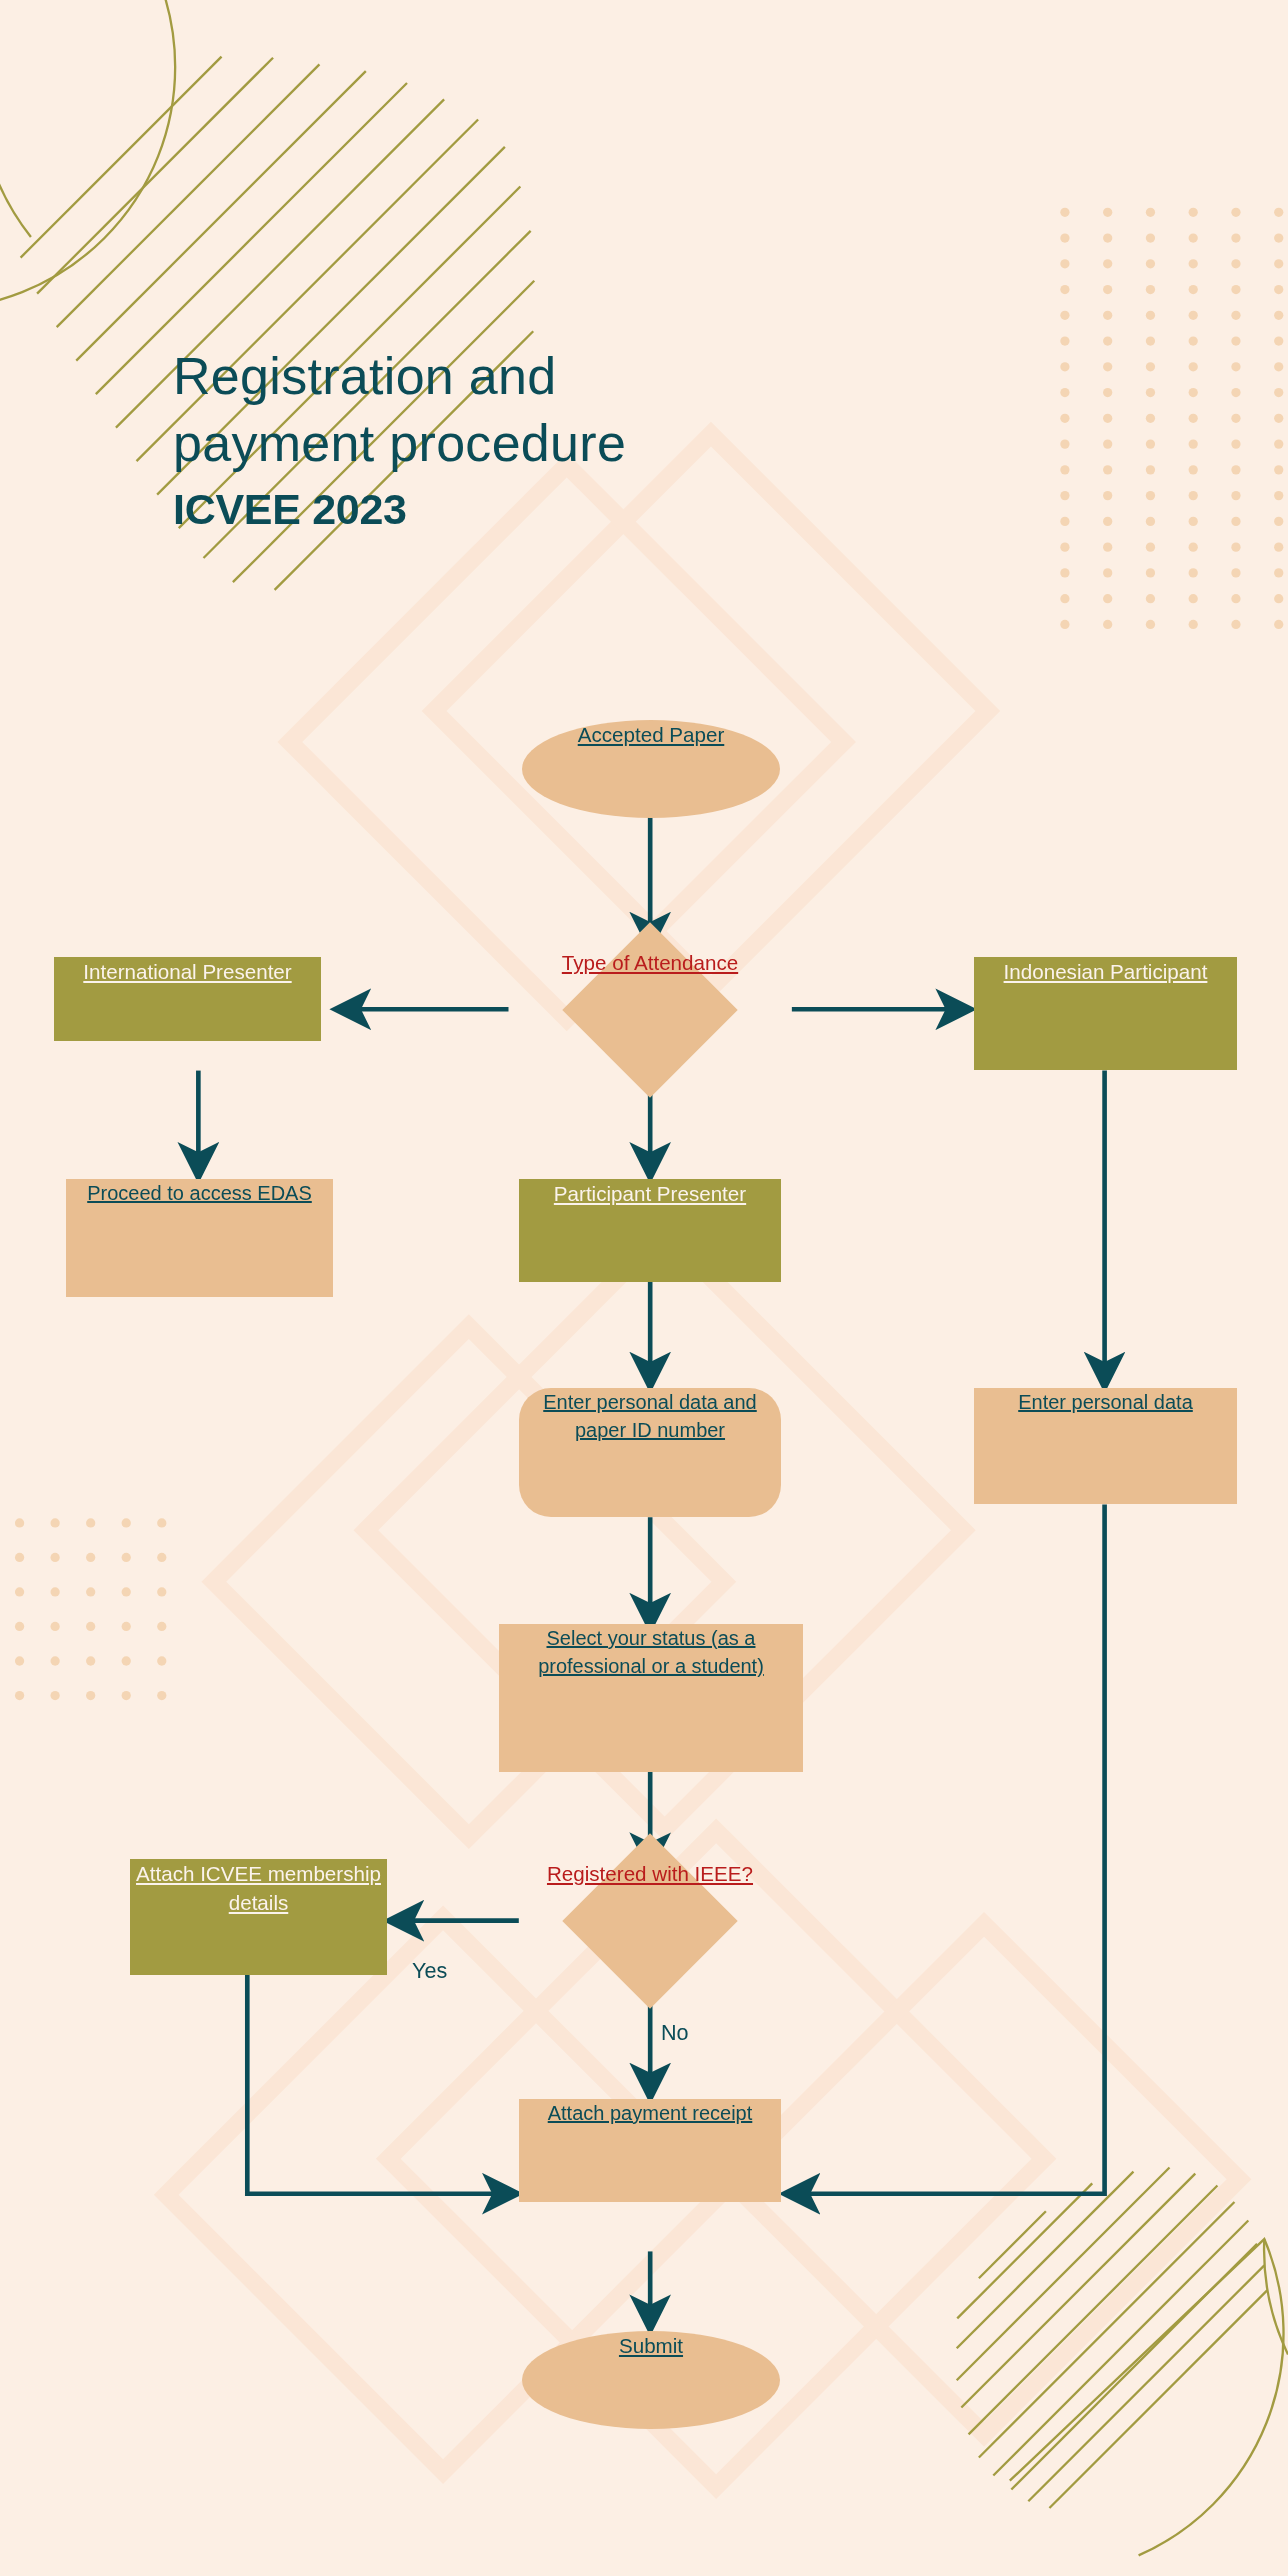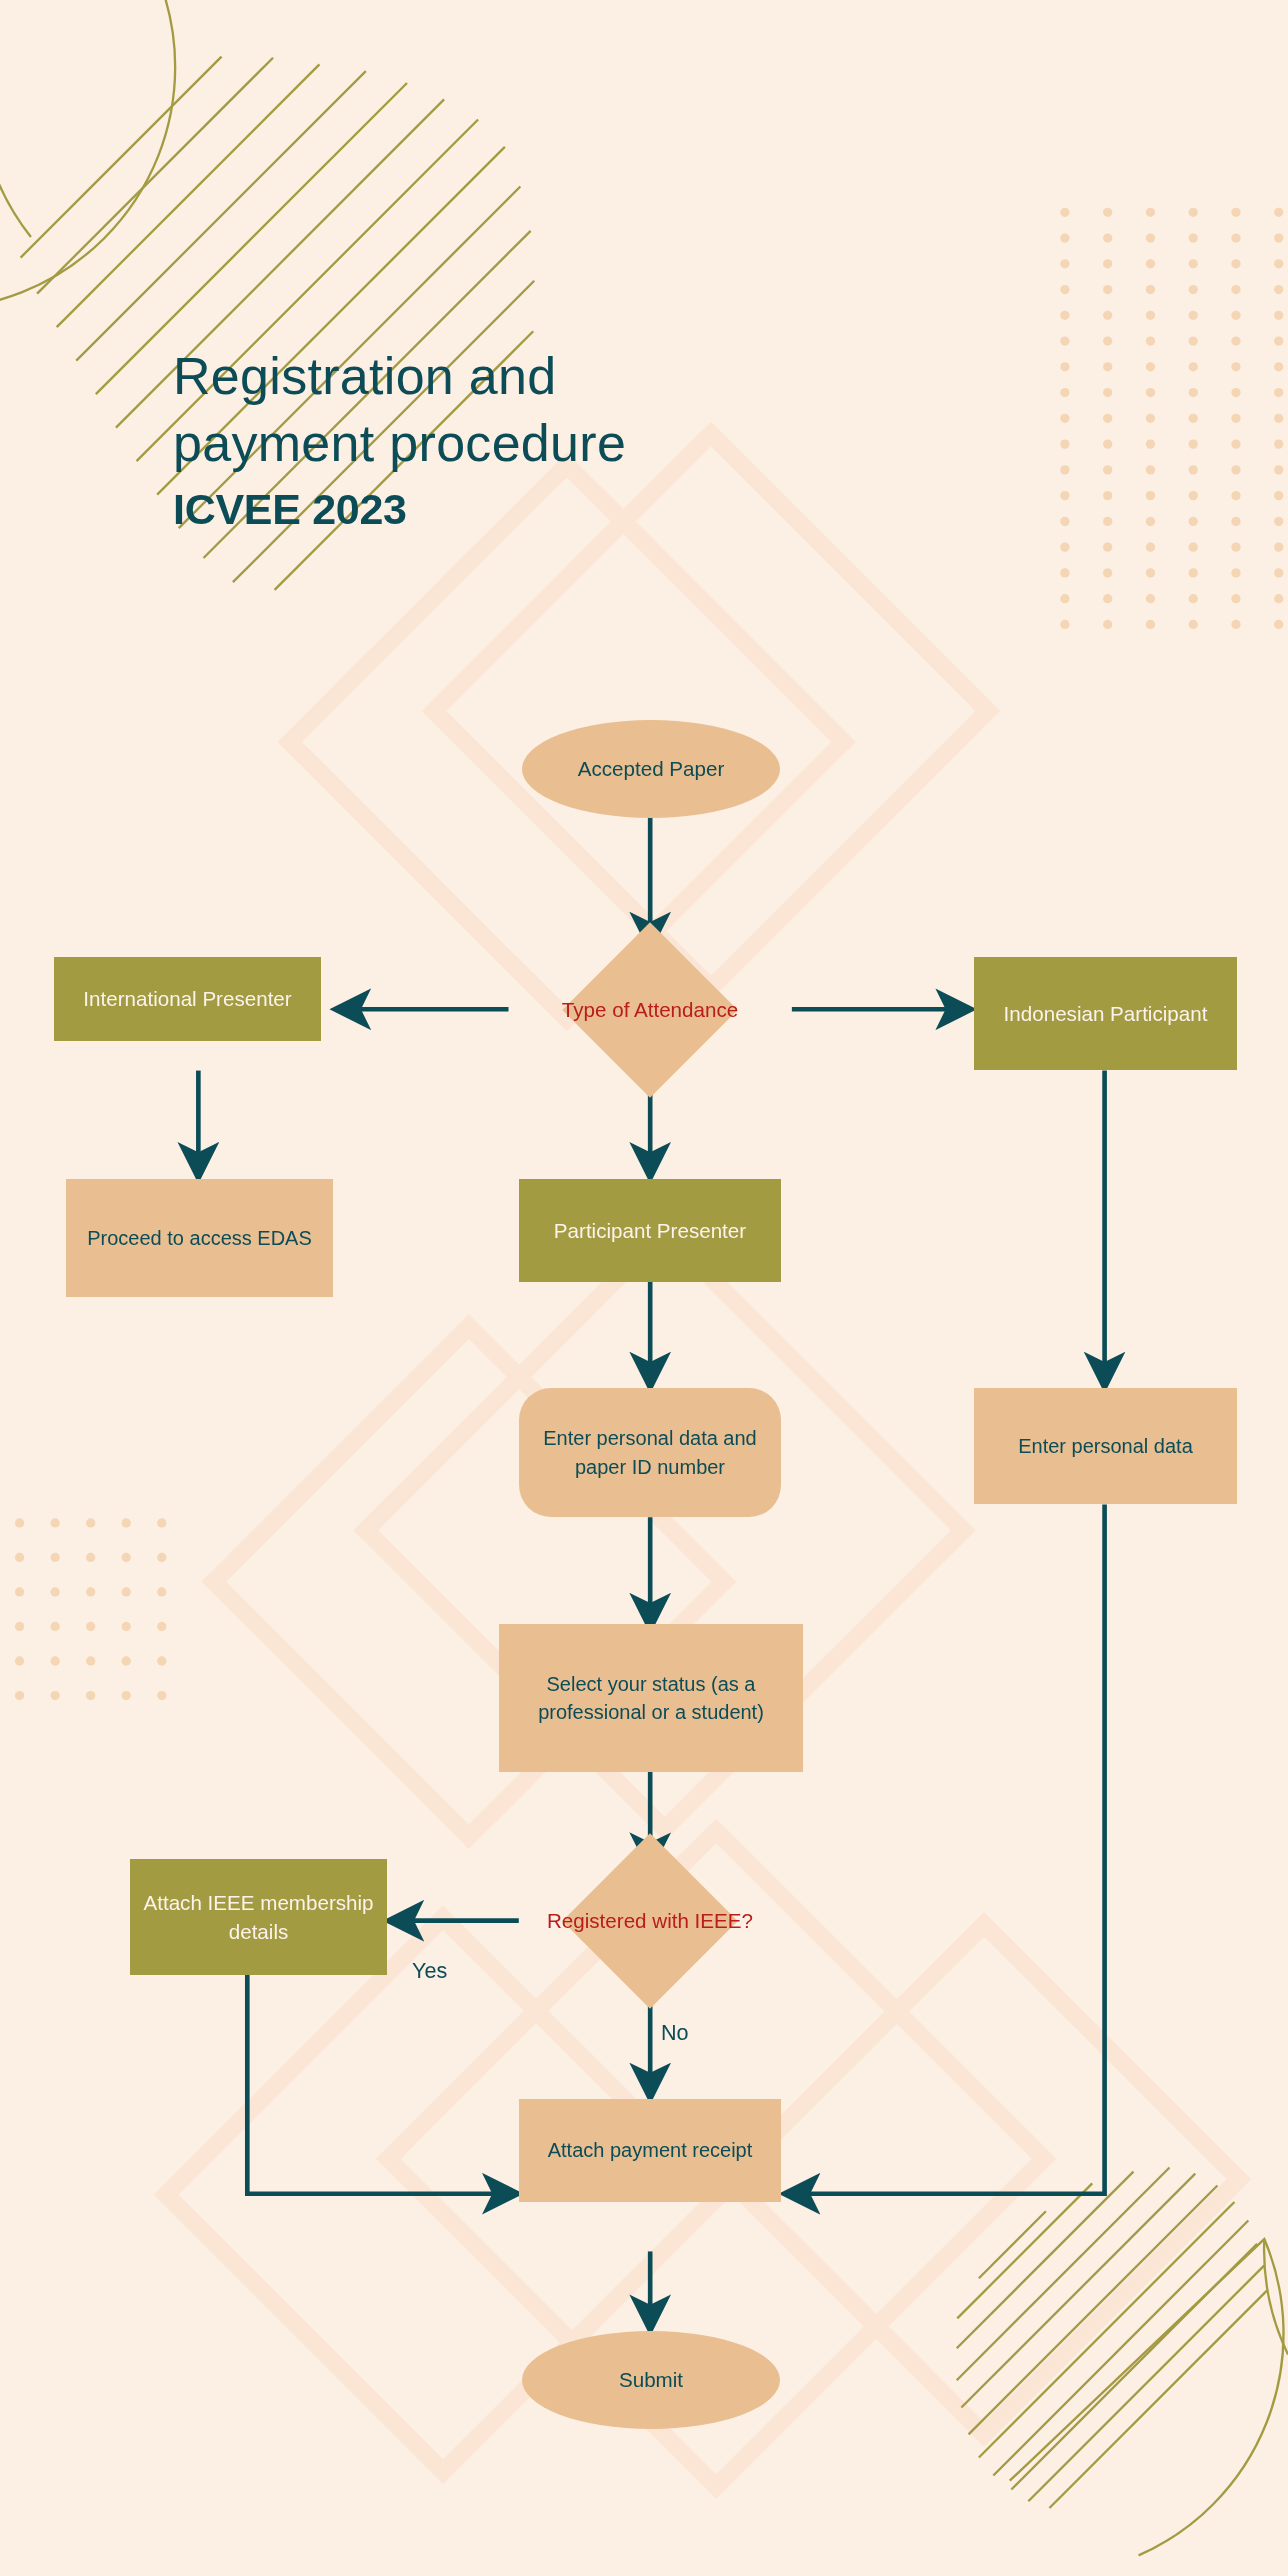--- a/index.html
+++ b/index.html
@@ -32,24 +32,25 @@
     line-height:1.25;
     letter-spacing:-0.3px;
     margin-top:7.2px;
     white-space:nowrap;
   }
 
   
   #flow{position:absolute;inset:0;z-index:4;}
   .node{
     position:absolute;
-    display:flex;align-items:center;justify-content:center;
+    display:flex;align-items:flex-start;justify-content:center;
     text-align:center;
     box-sizing:border-box;
     line-height:1.42;
+    text-decoration:underline;
   }
   .node .lbl{display:block;width:100%;padding:0 4.1px;}
   .n-terminal{
     background:#E9BE91;
     border-radius:50%;
     color:#0B4C57;
     font-size:20.6px;
   }
   .n-process-tan{
     background:#E9BE91;
@@ -353,21 +354,21 @@
     <div class="node n-process-tan" style="left:499px;top:1624px;width:304px;height:148px;">
       <span class="lbl">Select your status (as a professional or a student)</span>
     </div>
 
     <div class="node n-decision" style="left:521px;top:1859px;width:258px;height:124px;">
       <span class="diamond-bg" style="left:67px;top:0px;width:124px;height:124px;"></span>
       <span class="lbl">Registered with IEEE?</span>
     </div>
 
     <div class="node n-process-olive" style="left:130px;top:1859px;width:257px;height:116px;">
-      <span class="lbl">Attach IEEE membership details</span>
+      <span class="lbl">Attach ICVEE membership details</span>
     </div>
 
     <div class="node n-process-tan" style="left:519px;top:2099px;width:262px;height:103px;">
       <span class="lbl">Attach payment receipt</span>
     </div>
 
     <div class="node n-terminal" style="left:522px;top:2331px;width:258px;height:98px;">
       <span class="lbl">Submit</span>
     </div>
 

